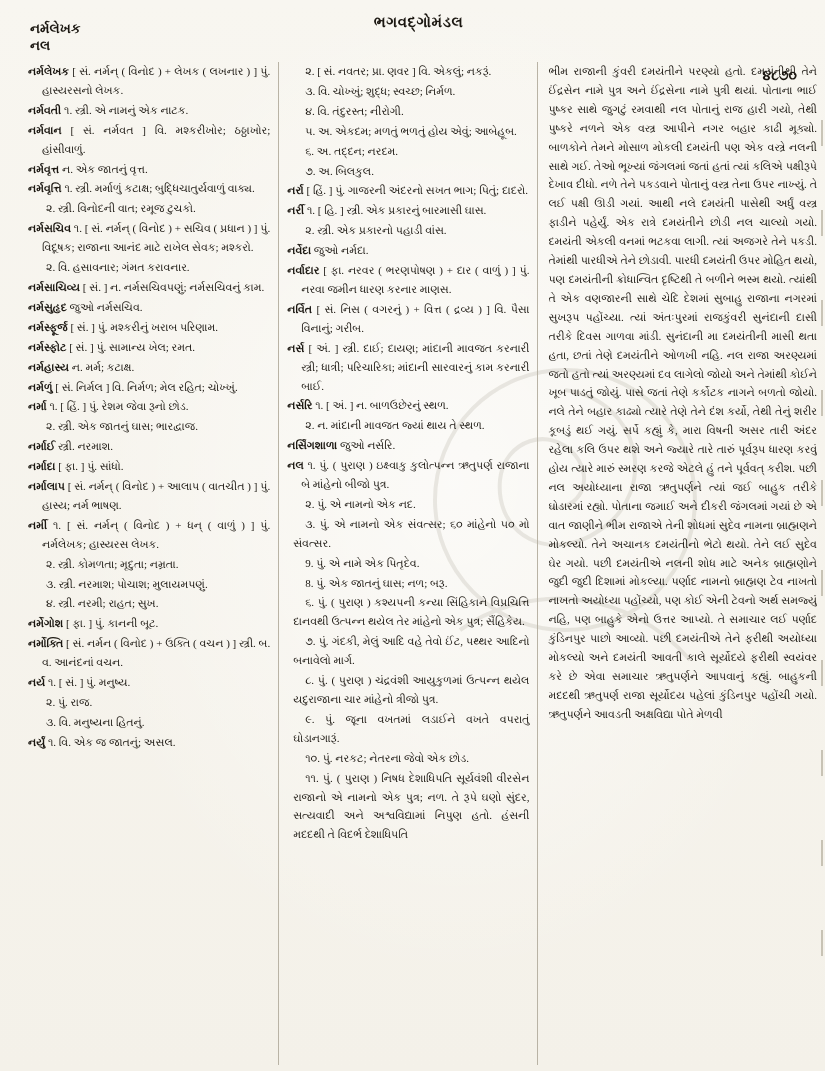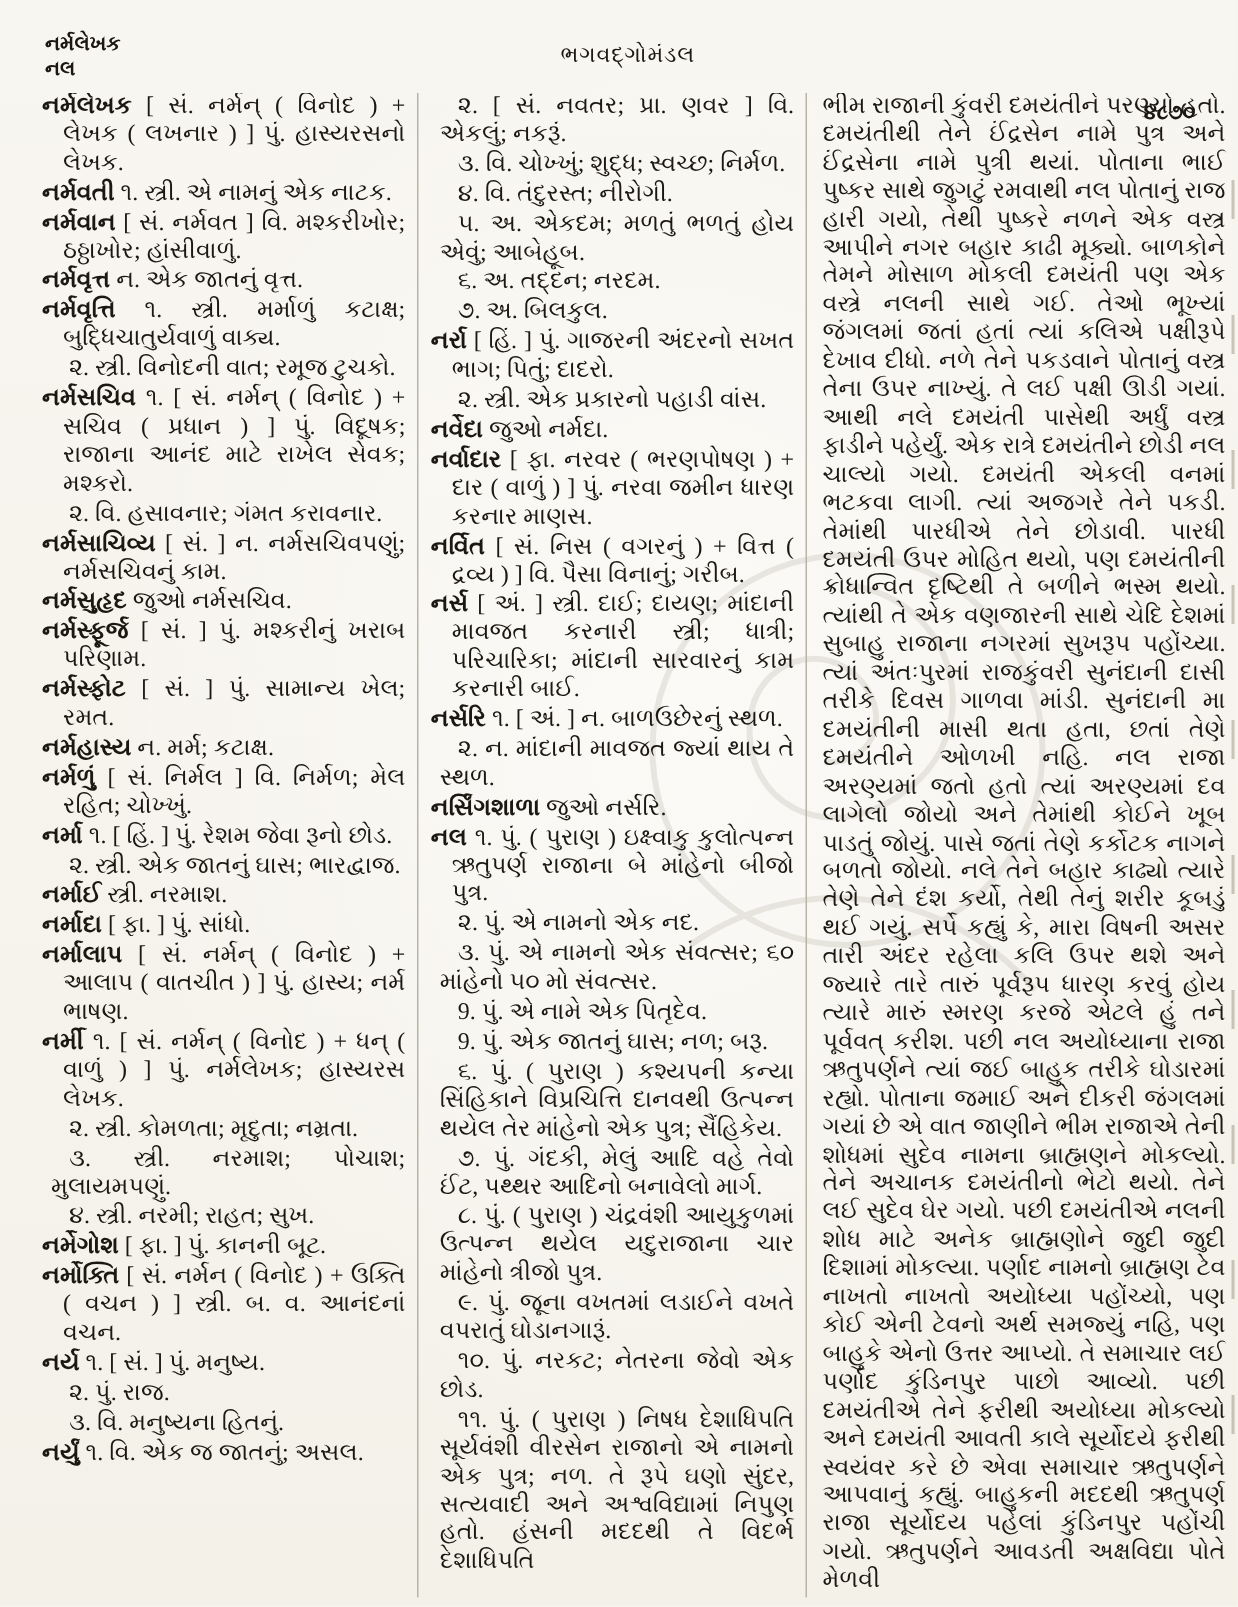--- a/index.html
+++ b/index.html
@@ -18,34 +18,34 @@
       linear-gradient(#f8f6f0,#f4f1e9);
   }
   .header{
     position:absolute;top:14px;left:28px;right:16px;height:48px;
   }
   .guide{
     position:absolute;left:2px;top:6px;
     font-weight:bold;font-size:13.5px;line-height:17px;
   }
   .title{
-    position:absolute;left:0;right:0;top:14px;text-align:center;
-    font-weight:normal;font-size:15px;letter-spacing:.5px;
+    position:absolute;left:0;right:0;top:0;text-align:center;
+    font-weight:bold;font-size:15px;letter-spacing:.5px;
   }
   .pageno{
     position:absolute;right:12px;top:10px;
     font-weight:bold;font-size:14px;margin-top:44px;
   }
   .columns{
     position:absolute;top:62px;left:28px;right:8px;bottom:6px;
     display:flex;
   }
   .col{
     height:100%;overflow:hidden;
-    font-size:16px;line-height:18.9px;
+    font-size:11px;line-height:18.9px;
     text-align:justify;
   }
   .col1{width:248px;padding-right:8px;}
   .col2{width:248px;padding:0 8px;border-left:1px solid #b9b3a5;}
   .col3{width:275px;padding-left:10px;border-left:1px solid #b9b3a5;}
   .para{margin:0 0 1px 0;}
   .entry{padding-left:14px;text-indent:-14px;}
   .sense{padding-left:6px;text-indent:12px;}
   .prose{text-indent:0;}
   .para b{font-weight:bold;}
@@ -116,33 +116,34 @@
         <p class="para entry"><b>નર્યું</b><span> ૧. વિ. એક જ જાતનું; અસલ.</span></p>
       </div>
     <div class="col col2">
         <p class="para sense"><span>૨. [ સં. નવતર; પ્રા. ણવર ] વિ. એકલું; નકરૂં.</span></p>
         <p class="para sense"><span>૩. વિ. ચોખ્ખું; શુદ્ધ; સ્વચ્છ; નિર્મળ.</span></p>
         <p class="para sense"><span>૪. વિ. તંદુરસ્ત; નીરોગી.</span></p>
         <p class="para sense"><span>૫. અ. એકદમ; મળતું ભળતું હોય એવું; આબેહૂબ.</span></p>
         <p class="para sense"><span>૬. અ. તદ્દન; નરદમ.</span></p>
         <p class="para sense"><span>૭. અ. બિલકુલ.</span></p>
         <p class="para entry"><b>નર્રા</b><span> [ હિં. ] પું. ગાજરની અંદરનો સખત ભાગ; પિતું; દાદરો.</span></p>
+        <p class="para entry"><b>નર્રી</b><span> ૧. [ હિ. ] સ્ત્રી. એક પ્રકારનું બારમાસી ઘાસ.</span></p>
         <p class="para sense"><span>૨. સ્ત્રી. એક પ્રકારનો પહાડી વાંસ.</span></p>
         <p class="para entry"><b>નર્વેદા</b><span> જુઓ નર્મદા.</span></p>
         <p class="para entry"><b>નર્વાદાર</b><span> [ ફા. નરવર ( ભરણપોષણ ) + દાર ( વાળું ) ] પું. નરવા જમીન ધારણ કરનાર માણસ.</span></p>
         <p class="para entry"><b>નર્વિત</b><span> [ સં. નિસ ( વગરનું ) + વિત્ત ( દ્રવ્ય ) ] વિ. પૈસા વિનાનું; ગરીબ.</span></p>
         <p class="para entry"><b>નર્સ</b><span> [ અં. ] સ્ત્રી. દાઈ; દાયણ; માંદાની માવજત કરનારી સ્ત્રી; ધાત્રી; પરિચારિકા; માંદાની સારવારનું કામ કરનારી બાઈ.</span></p>
         <p class="para entry"><b>નર્સરિ</b><span> ૧. [ અં. ] ન. બાળઉછેરનું સ્થળ.</span></p>
         <p class="para sense"><span>૨. ન. માંદાની માવજત જ્યાં થાય તે સ્થળ.</span></p>
         <p class="para entry"><b>નર્સિંગશાળા</b><span> જુઓ નર્સરિ.</span></p>
         <p class="para entry"><b>નલ</b><span> ૧. પું. ( પુરાણ ) ઇક્ષ્વાકુ કુલોત્પન્ન ઋતુપર્ણ રાજાના બે માંહેનો બીજો પુત્ર.</span></p>
         <p class="para sense"><span>૨. પું. એ નામનો એક નદ.</span></p>
         <p class="para sense"><span>૩. પું. એ નામનો એક સંવત્સર; ૬૦ માંહેનો ૫૦ મો સંવત્સર.</span></p>
         <p class="para sense"><span>9. પું. એ નામે એક પિતૃદેવ.</span></p>
-        <p class="para sense"><span>9. પું. એક જાતનું ઘાસ; નળ; બરૂ.</span></p>
+        <p class="para sense"><span>8. પું. એક જાતનું ઘાસ; નળ; બરૂ.</span></p>
         <p class="para sense"><span>૬. પું. ( પુરાણ ) કશ્યપની કન્યા સિંહિકાને વિપ્રચિત્તિ દાનવથી ઉત્પન્ન થયેલ તેર માંહેનો એક પુત્ર; સૈંહિકેય.</span></p>
         <p class="para sense"><span>૭. પું. ગંદકી, મેલું આદિ વહે તેવો ઈંટ, પથ્થર આદિનો બનાવેલો માર્ગ.</span></p>
         <p class="para sense"><span>૮. પું. ( પુરાણ ) ચંદ્રવંશી આયુકુળમાં ઉત્પન્ન થયેલ યદુરાજાના ચાર માંહેનો ત્રીજો પુત્ર.</span></p>
         <p class="para sense"><span>૯. પું. જૂના વખતમાં લડાઈને વખતે વપરાતું ઘોડાનગારૂં.</span></p>
         <p class="para sense"><span>૧૦. પું. નરકટ; નેતરના જેવો એક છોડ.</span></p>
         <p class="para sense"><span>૧૧. પું. ( પુરાણ ) નિષધ દેશાધિપતિ સૂર્યવંશી વીરસેન રાજાનો એ નામનો એક પુત્ર; નળ. તે રૂપે ઘણો સુંદર, સત્યવાદી અને અશ્વવિદ્યામાં નિપુણ હતો. હંસની મદદથી તે વિદર્ભ દેશાધિપતિ</span></p>
       </div>
     <div class="col col3">
         <p class="para prose"><span>ભીમ રાજાની કુંવરી દમયંતીને પરણ્યો હતો. દમયંતીથી તેને ઈંદ્રસેન નામે પુત્ર અને ઈંદ્રસેના નામે પુત્રી થયાં. પોતાના ભાઈ પુષ્કર સાથે જુગટું રમવાથી નલ પોતાનું રાજ હારી ગયો, તેથી પુષ્કરે નળને એક વસ્ત્ર આપીને નગર બહાર કાઢી મૂક્યો. બાળકોને તેમને મોસાળ મોકલી દમયંતી પણ એક વસ્ત્રે નલની સાથે ગઈ. તેઓ ભૂખ્યાં જંગલમાં જતાં હતાં ત્યાં કલિએ પક્ષીરૂપે દેખાવ દીધો. નળે તેને પકડવાને પોતાનું વસ્ત્ર તેના ઉપર નાખ્યું. તે લઈ પક્ષી ઊડી ગયાં. આથી નલે દમયંતી પાસેથી અર્ધું વસ્ત્ર ફાડીને પહેર્યું. એક રાત્રે દમયંતીને છોડી નલ ચાલ્યો ગયો. દમયંતી એકલી વનમાં ભટકવા લાગી. ત્યાં અજગરે તેને પકડી. તેમાંથી પારધીએ તેને છોડાવી. પારધી દમયંતી ઉપર મોહિત થયો, પણ દમયંતીની ક્રોધાન્વિત દૃષ્ટિથી તે બળીને ભસ્મ થયો. ત્યાંથી તે એક વણજારની સાથે ચેદિ દેશમાં સુબાહુ રાજાના નગરમાં સુખરૂપ પહોંચ્યા. ત્યાં અંતઃપુરમાં રાજકુંવરી સુનંદાની દાસી તરીકે દિવસ ગાળવા માંડી. સુનંદાની મા દમયંતીની માસી થતા હતા, છતાં તેણે દમયંતીને ઓળખી નહિ. નલ રાજા અરણ્યમાં જતો હતો ત્યાં અરણ્યમાં દવ લાગેલો જોયો અને તેમાંથી કોઈને ખૂબ પાડતું જોયું. પાસે જતાં તેણે કર્કોટક નાગને બળતો જોયો. નલે તેને બહાર કાઢ્યો ત્યારે તેણે તેને દંશ કર્યો, તેથી તેનું શરીર કૂબડું થઈ ગયું. સર્પે કહ્યું કે, મારા વિષની અસર તારી અંદર રહેલા કલિ ઉપર થશે અને જ્યારે તારે તારું પૂર્વરૂપ ધારણ કરવું હોય ત્યારે મારું સ્મરણ કરજે એટલે હું તને પૂર્વવત્ કરીશ. પછી નલ અયોધ્યાના રાજા ઋતુપર્ણને ત્યાં જઈ બાહુક તરીકે ઘોડારમાં રહ્યો. પોતાના જમાઈ અને દીકરી જંગલમાં ગયાં છે એ વાત જાણીને ભીમ રાજાએ તેની શોધમાં સુદેવ નામના બ્રાહ્મણને મોકલ્યો. તેને અચાનક દમયંતીનો ભેટો થયો. તેને લઈ સુદેવ ઘેર ગયો. પછી દમયંતીએ નલની શોધ માટે અનેક બ્રાહ્મણોને જુદી જુદી દિશામાં મોકલ્યા. પર્ણાદ નામનો બ્રાહ્મણ ટેવ નાખતો નાખતો અયોધ્યા પહોંચ્યો, પણ કોઈ એની ટેવનો અર્થ સમજ્યું નહિ, પણ બાહુકે એનો ઉત્તર આપ્યો. તે સમાચાર લઈ પર્ણાદ કુંડિનપુર પાછો આવ્યો. પછી દમયંતીએ તેને ફરીથી અયોધ્યા મોકલ્યો અને દમયંતી આવતી કાલે સૂર્યોદયે ફરીથી સ્વયંવર કરે છે એવા સમાચાર ઋતુપર્ણને આપવાનું કહ્યું. બાહુકની મદદથી ઋતુપર્ણ રાજા સૂર્યોદય પહેલાં કુંડિનપુર પહોંચી ગયો. ઋતુપર્ણને આવડતી અક્ષવિદ્યા પોતે મેળવી</span></p>
       </div>

